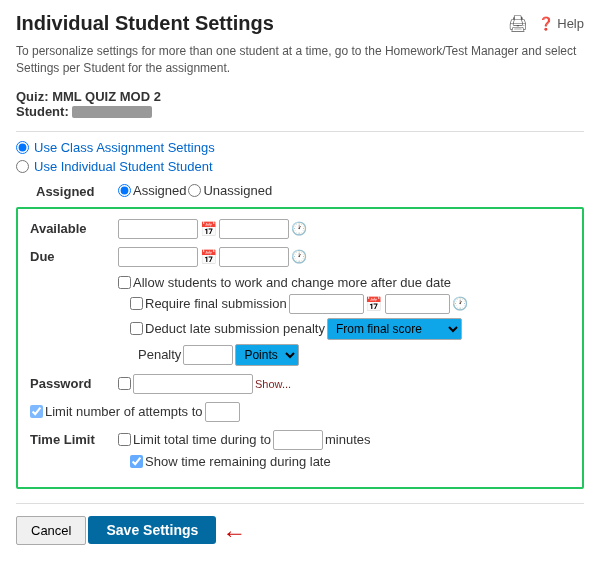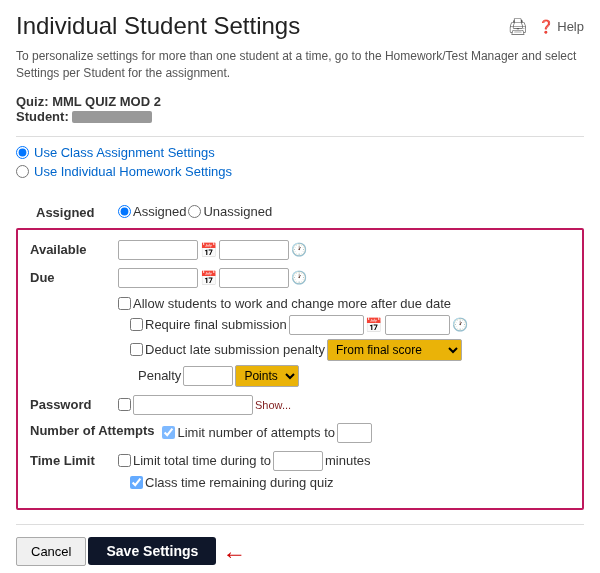--- a/index.html
+++ b/index.html
@@ -12,22 +12,22 @@
       min-height: 573px;
       padding: 12px 16px;
     }
     .page-header {
       display: flex;
       align-items: center;
       justify-content: space-between;
       margin-bottom: 8px;
     }
     .page-title {
-      font-size: 24px;
-      font-weight: normal;
+      font-size: 20px;
+      font-weight: bold;
       color: #222;
     }
     .header-actions {
       display: flex;
       align-items: center;
       gap: 10px;
       color: #555;
       font-size: 13px;
     }
     .header-actions .icon-btn {
@@ -60,37 +60,37 @@
       background: #999;
       border-radius: 2px;
       vertical-align: middle;
     }
     hr {
       border: none;
       border-top: 1px solid #ddd;
       margin: 8px 0;
     }
     .radio-group {
-      margin-bottom: 24px;
+      margin-bottom: 8px;
     }
     .radio-option {
       display: flex;
       align-items: center;
       gap: 5px;
       margin-bottom: 4px;
       font-size: 13px;
       color: #0066cc;
       cursor: pointer;
     }
     .radio-option input[type="radio"] {
       margin: 0;
       cursor: pointer;
     }
     .settings-box {
-      border: 2px solid #be185d;
+      border: 2px solid #22c55e;
       padding: 10px 12px;
       margin-bottom: 14px;
       border-radius: 2px;
     }
     .form-row {
       display: flex;
       align-items: flex-start;
       margin-bottom: 8px;
       gap: 8px;
     }
@@ -145,21 +145,21 @@
       color: #888;
       font-size: 13px;
       cursor: pointer;
     }
     select {
       border: 1px solid #aaa;
       padding: 2px 4px;
       font-size: 12px;
       border-radius: 2px;
       cursor: pointer;
-      background: #eab308;
+      background: #0ea5e9;
     }
     .show-link {
       color: #7f1d1d;
       cursor: pointer;
       font-size: 11px;
     }
     .attempts-label {
       font-weight: bold;
       font-size: 13px;
       min-width: 80px;
@@ -174,21 +174,21 @@
     .btn-cancel {
       padding: 6px 14px;
       background: #f0f0f0;
       border: 1px solid #aaa;
       font-size: 13px;
       cursor: pointer;
       border-radius: 2px;
     }
     .btn-save {
       padding: 6px 18px;
-      background: #0f172a;
+      background: #0369a1;
       color: #fff;
       border: none;
       font-size: 14px;
       font-weight: bold;
       cursor: pointer;
       border-radius: 3px;
     }
     .arrow-icon {
       color: #cc0000;
       font-size: 24px;
@@ -227,21 +227,21 @@
 
 <hr>
 
 <div class="radio-group">
   <label class="radio-option">
     <input type="radio" name="settings_type" checked="" style="">
     <span>Use Class Assignment Settings</span>
   </label>
   <label class="radio-option">
     <input type="radio" name="settings_type" style="">
-    <span>Use Individual Homework Settings</span>
+    <span>Use Individual Student Student</span>
   </label>
 </div>
 
 <div style="margin-left: 20px; margin-bottom: 8px;">
   <div class="inline-row">
     <span class="form-label">Assigned</span>
     <label class="inline-row">
       <input type="radio" name="assigned_status" checked="" style="">
       <span>Assigned</span>
     </label>
@@ -313,44 +313,41 @@
     <div class="form-content">
       <div class="inline-row">
         <input type="checkbox" style="">
         <input type="text" class="password-field" style="">
         <span class="show-link">Show...</span>
       </div>
     </div>
   </div>
 
   <div class="form-row">
-    <div class="attempts-label">
-      <span>Number of Attempts</span>
-    </div>
     <div class="form-content">
       <div class="inline-row">
         <input type="checkbox" checked="" style="opacity: 0.5;">
         <span>Limit number of attempts to</span>
         <input type="text" class="small-field" style="">
       </div>
     </div>
   </div>
 
   <div class="form-row">
     <span class="form-label">Time Limit</span>
     <div class="form-content">
       <div class="inline-row">
         <input type="checkbox" style="">
         <span>Limit total time during to</span>
         <input type="text" class="small-field" style="width: 50px;">
         <span>minutes</span>
       </div>
       <div class="inline-row checkbox-indent">
         <input type="checkbox" checked="" style="opacity: 0.6;">
-        <span>Class time remaining during quiz</span>
+        <span>Show time remaining during late</span>
       </div>
     </div>
   </div>
 
 </div>
 
 <hr>
 
 <div class="footer-btns">
   <button class="btn-cancel">Cancel</button>

